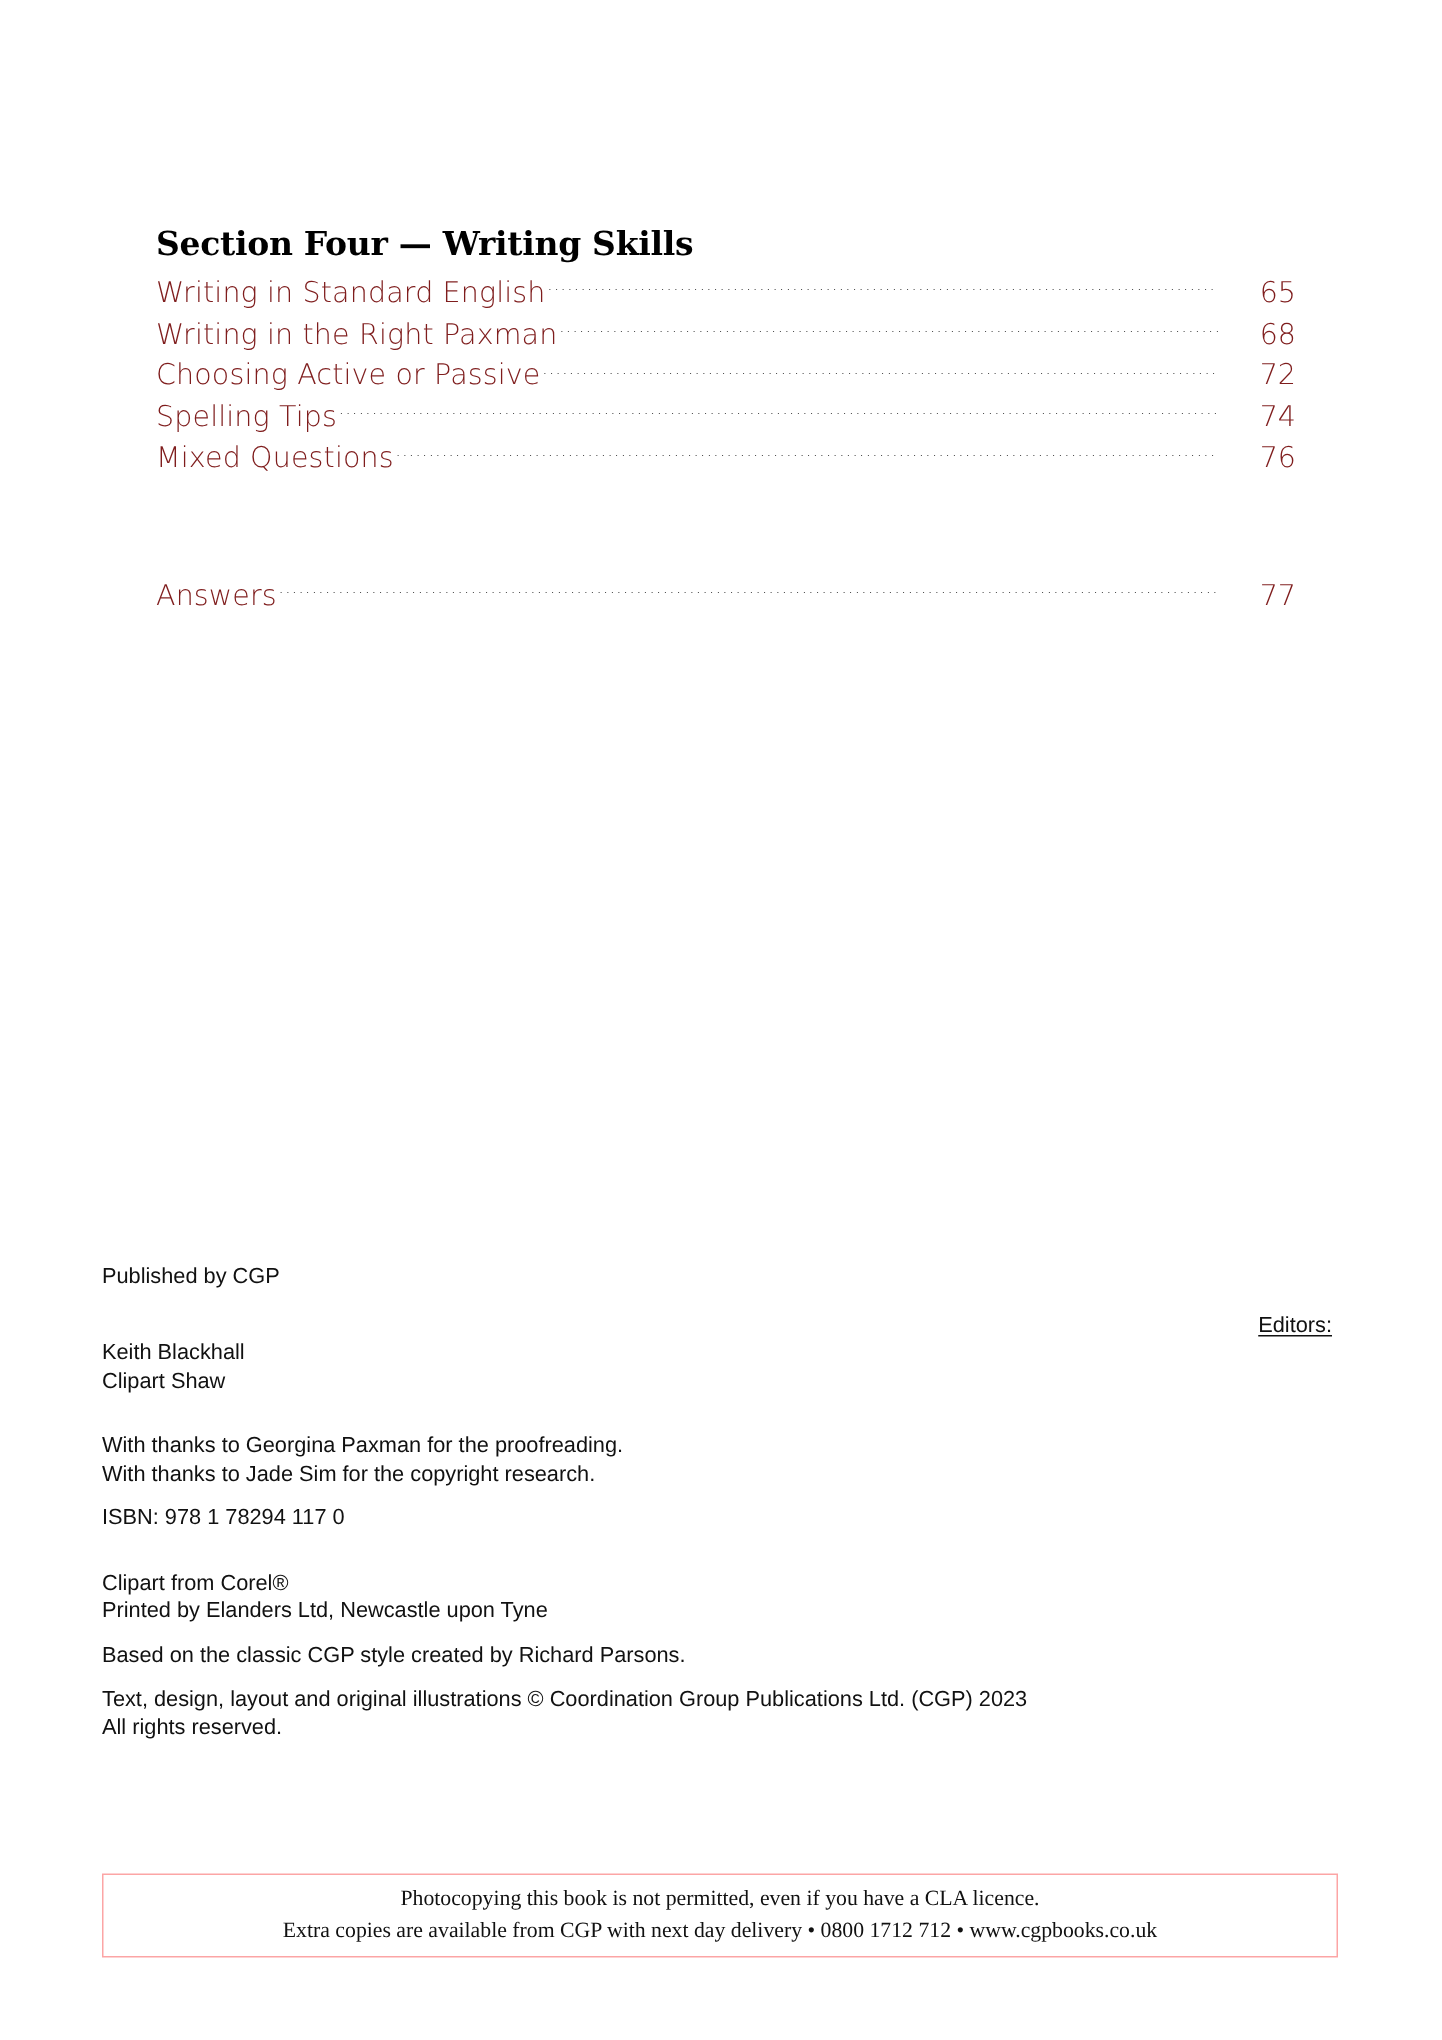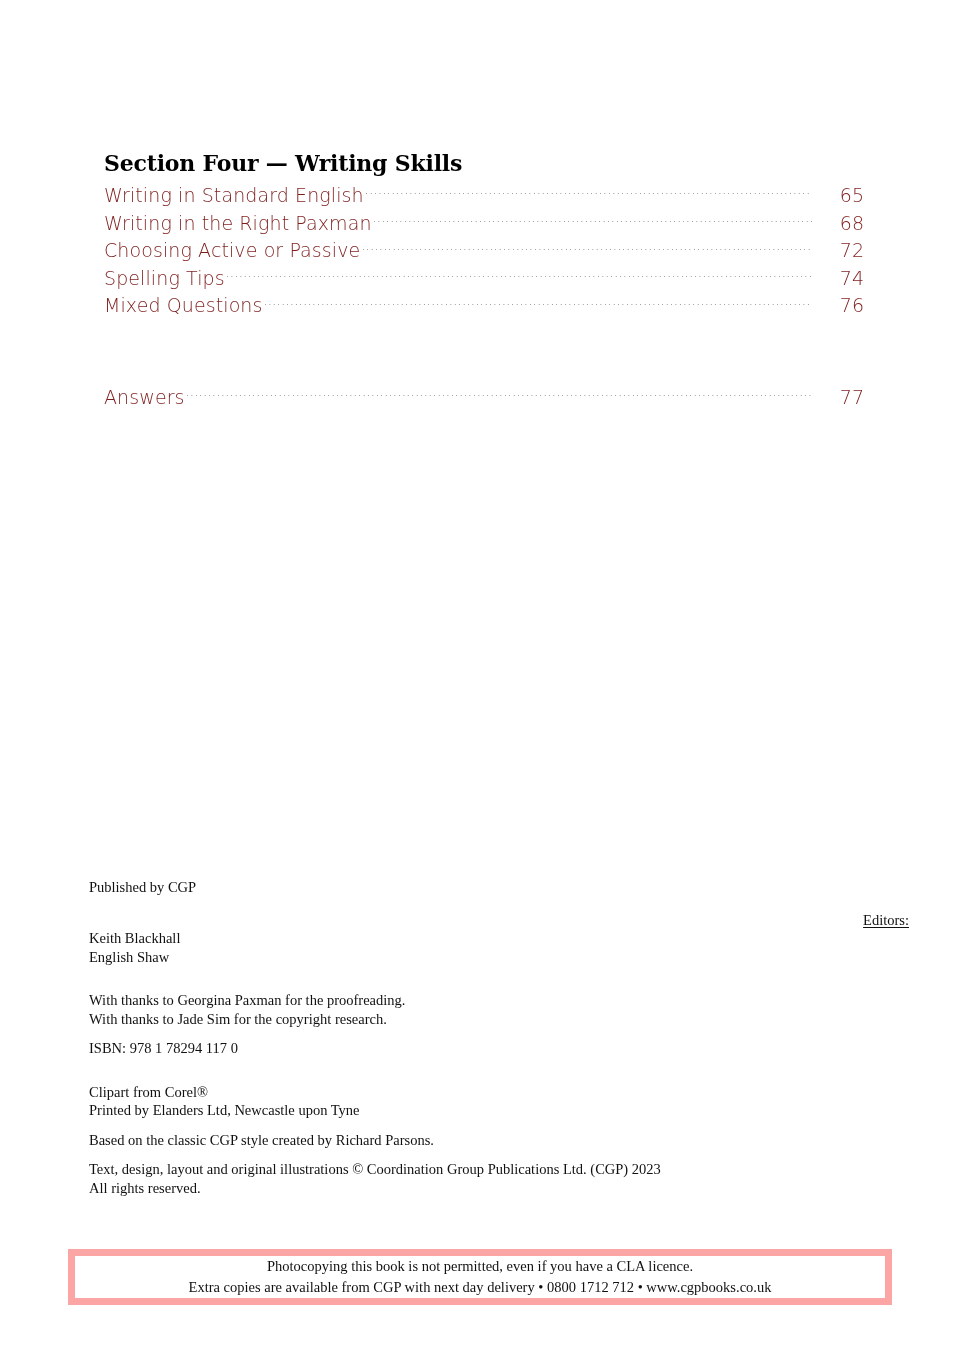--- a/index.html
+++ b/index.html
@@ -96,45 +96,44 @@
     position: absolute;
     left: 104px;
     top: 384px;
     width: 760px;
   }
 
   
   .imprint {
     position: absolute;
     left: 68px;
-    top: 878px;
+    top: 842px;
     width: 820px;
-    font-family: Liberation Serif, serif;
+    font-family: Liberation Sans, sans-serif;
     font-size: 14.5px;
     line-height: 1.28;
     color: #111;
-    margin-left: 21px;
   }
   .imprint p { margin: 0; }
   .imprint .gap { height: 14px; }
   .imprint .gap-sm { height: 11px; }
   .imprint .underline {
     text-decoration: underline;
     text-underline-offset: 2px;
     text-align: right;
   }
 
   
   .notice-box {
     position: absolute;
     left: 68px;
     top: 1249px;
     width: 824px;
     height: 56px;
-    border: 7px solid #fca5a5;
+    border: 1px solid #fca5a5;
     box-sizing: border-box;
     display: flex;
     flex-direction: column;
     justify-content: center;
     align-items: center;
     font-family: "Liberation Serif", serif;
     font-size: 14.5px;
     line-height: 1.45;
     color: #111;
   }
@@ -183,21 +182,21 @@
       <span class="toc-dots"></span>
       <span class="toc-page">77</span>
     </div>
   </div>
 
   <div class="imprint">
     <p>Published by CGP</p>
     <div class="gap"></div>
     <p class="underline">Editors:</p>
     <p>Keith Blackhall</p>
-    <p>English Shaw</p>
+    <p>Clipart Shaw</p>
     <div class="gap"></div>
     <div class="gap-sm"></div>
     <p>With thanks to Georgina Paxman for the proofreading.</p>
     <p>With thanks to Jade Sim for the copyright research.</p>
     <div class="gap-sm"></div>
     <p>ISBN: 978 1 78294 117 0</p>
     <div class="gap"></div>
     <div class="gap-sm"></div>
     <p>Clipart from Corel®</p>
     <p>Printed by Elanders Ltd, Newcastle upon Tyne</p>

